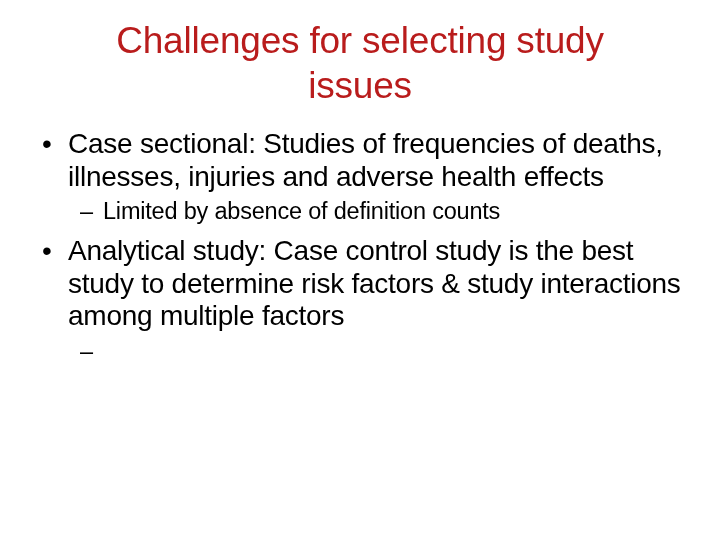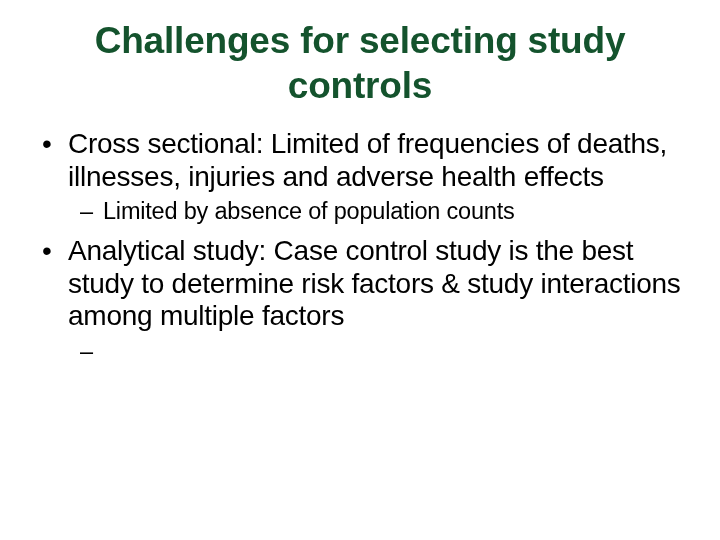--- a/index.html
+++ b/index.html
@@ -22,24 +22,24 @@
   
   #title-block {
     position: absolute;
     left: 40px;
     top: 18px;
     width: 640px;
     text-align: center;
   }
 
   .title-line {
-    color: #14532d;
+    color: #b91c1c;
     font-size: 37px;
     line-height: 45px;
-    font-weight: 700;
+    font-weight: 400;
     letter-spacing: -0.2px;
     white-space: nowrap;
   }
 
   
   #body-block {
     position: absolute;
     left: 30px;
     top: 128px;
     width: 660px;
@@ -87,33 +87,33 @@
 
   .bullet-text { display: block; }
 </style>
 </head>
 <body>
 
 <div id="slide">
 
   <div id="title-block">
     <div class="title-line">Challenges for selecting study</div>
-    <div class="title-line">controls</div>
+    <div class="title-line">issues</div>
   </div>
 
   <div id="body-block">
 
     <div class="bullet-l1">
       <span class="marker">•</span>
-      <span class="bullet-text">Cross sectional: Limited of frequencies of deaths, illnesses, injuries and adverse health effects</span>
+      <span class="bullet-text">Case sectional: Studies of frequencies of deaths, illnesses, injuries and adverse health effects</span>
     </div>
 
     <div class="bullet-l2">
       <span class="marker">–</span>
-      <span class="bullet-text">Limited by absence of population counts</span>
+      <span class="bullet-text">Limited by absence of definition counts</span>
     </div>
 
     <div class="spacer-after-sub"></div>
 
     <div class="bullet-l1">
       <span class="marker">•</span>
       <span class="bullet-text">Analytical study: Case control study is the best study to determine risk factors &amp; study interactions among multiple factors</span>
     </div>
 
     <div class="bullet-l2">

